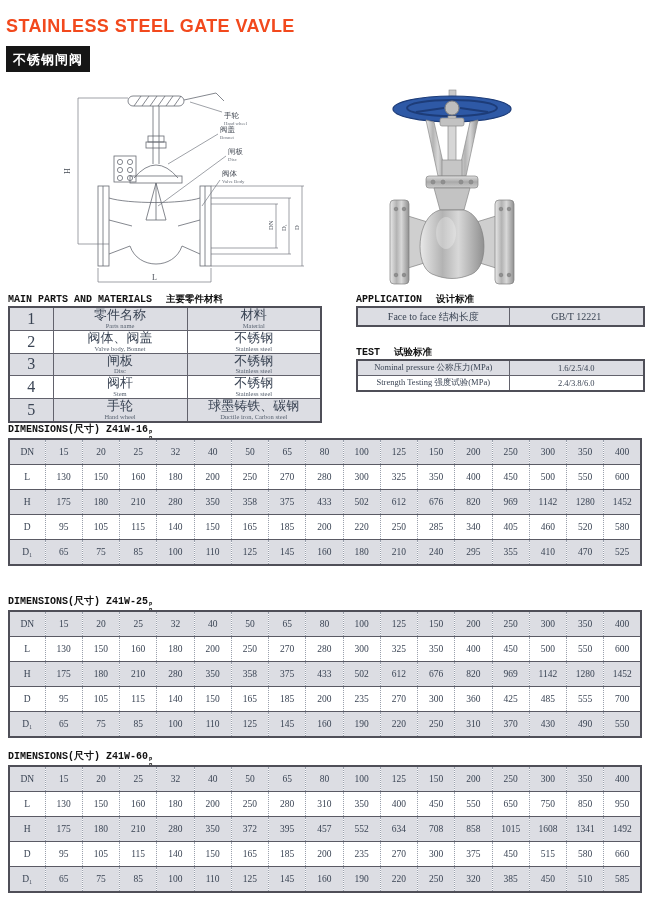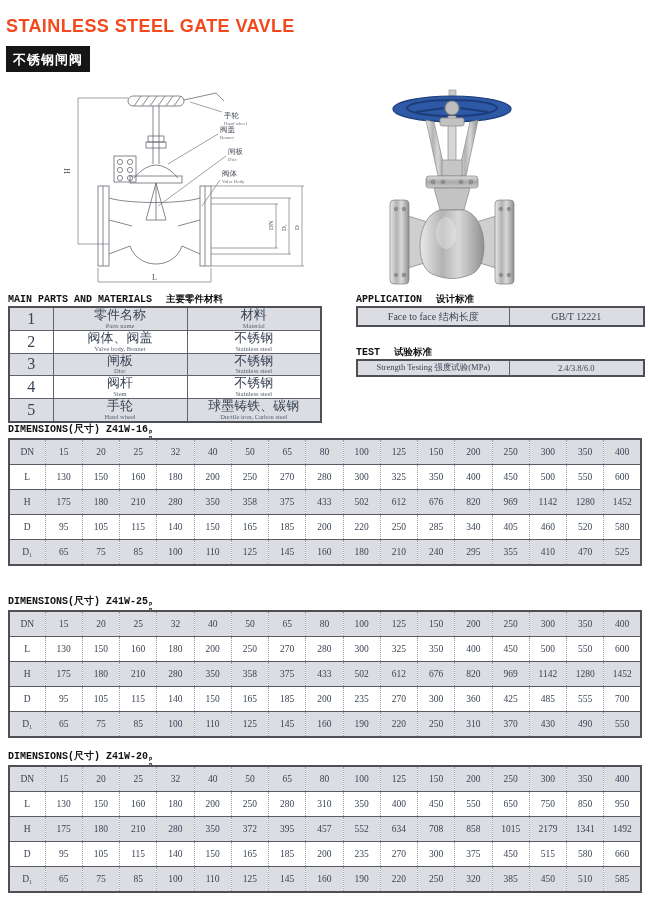--- a/index.html
+++ b/index.html
@@ -253,20 +253,24 @@
 <div class="abs sec-head" style="left:356px;top:346px">
   <span>TEST</span><span class="cn">试验标准</span>
 </div>
 <table class="abs box-table test-table">
   <colgroup>
       <col style="width:152px">
       <col style="width:135px">
     </colgroup>
   <tbody>
       <tr>
+        <td>Nominal pressure 公称压力(MPa)</td>
+        <td>1.6/2.5/4.0</td>
+      </tr>
+      <tr>
         <td>Strength Testing 强度试验(MPa)</td>
         <td>2.4/3.8/6.0</td>
       </tr>
     </tbody>
 </table>
 
 <div class="abs sec-head" style="left:8px;top:422px">
   <span>DIMENSIONS(尺寸)</span>
   <span class="dim-model"><span>Z41W-16</span><span class="stack">
         <i>P</i>
@@ -481,21 +485,21 @@
         <td>370</td>
         <td>430</td>
         <td>490</td>
         <td>550</td>
       </tr>
     </tbody>
 </table>
 
 <div class="abs sec-head" style="left:8px;top:749px">
   <span>DIMENSIONS(尺寸)</span>
-  <span class="dim-model"><span>Z41W-20</span><span class="stack">
+  <span class="dim-model"><span>Z41W-60</span><span class="stack">
         <i>P</i>
         <i>R</i>
       </span></span>
 </div>
 <table class="abs dim-table" style="left:8px;top:765px">
   <colgroup>
       <col style="width:36px">
     </colgroup>
   <tbody>
       <tr>
@@ -544,21 +548,21 @@
         <td>280</td>
         <td>350</td>
         <td>372</td>
         <td>395</td>
         <td>457</td>
         <td>552</td>
         <td>634</td>
         <td>708</td>
         <td>858</td>
         <td>1015</td>
-        <td>2179</td>
+        <td>1608</td>
         <td>1341</td>
         <td>1492</td>
       </tr>
       <tr>
         <td>D</td>
         <td>95</td>
         <td>105</td>
         <td>115</td>
         <td>140</td>
         <td>150</td>

